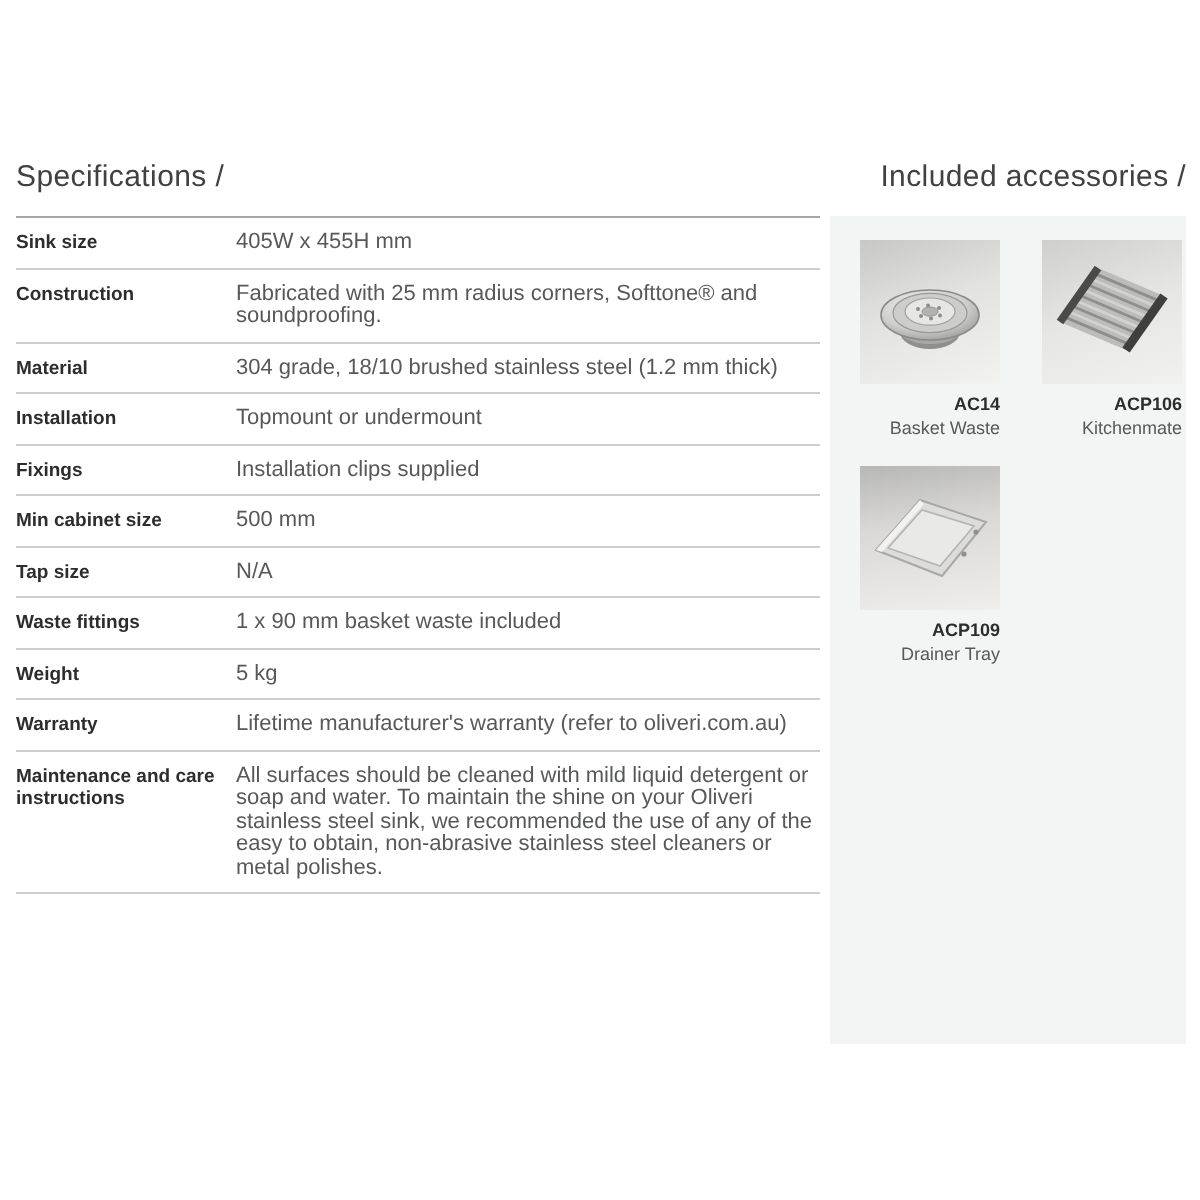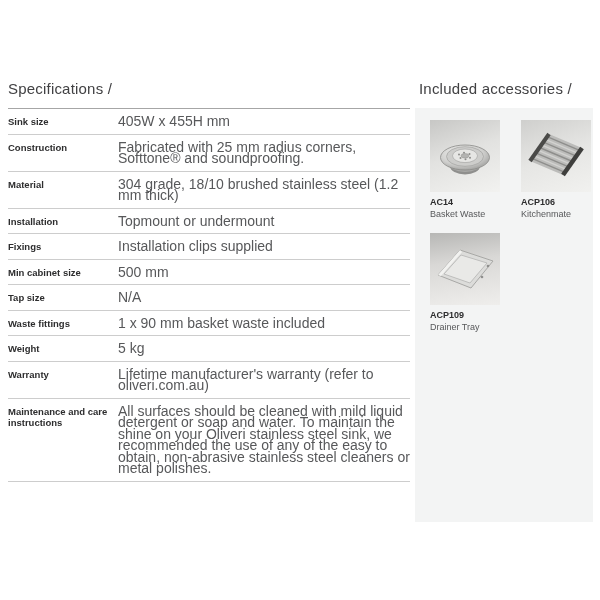--- a/index.html
+++ b/index.html
@@ -9,29 +9,29 @@
 
   .heading{font-size:15px;line-height:20px;font-weight:400;color:#414143;margin:0;letter-spacing:.2px;}
 
   
   .specs{position:absolute;left:8px;top:79px;width:402px;}
   .spec-table{width:100%;border-collapse:collapse;margin-top:9px;border-top:1px solid #a6a6a6;}
   .spec-table tr{border-bottom:1px solid #cdcdcd;margin-top:40px;}
   .spec-table th{width:110px;box-sizing:border-box;text-align:left;vertical-align:top;
     font-size:9.5px;line-height:11.5px;font-weight:700;color:#2d2d2e;
     padding:7px 10px 6px 0;}
-  .spec-table td{font-size:14px;line-height:11.5px;color:#57585a;vertical-align:top;
+  .spec-table td{font-size:11px;line-height:11.5px;color:#57585a;vertical-align:top;
     padding:7px 0 6px 0;white-space:pre-line;}
 
   
   .accessories{position:absolute;left:415px;top:79px;width:178px;}
-  .accessories .heading{margin-left:4px;}
+  .accessories .heading{margin-left:4px;text-align:right;}
   .panel{margin-top:9px;background:#f3f4f4;height:414px;box-sizing:border-box;
     padding:12px 0 0 15px;}
-  .cards{display:grid;grid-template-columns:70px 70px;column-gap:21px;row-gap:13px;}
+  .cards{display:grid;grid-template-columns:70px 70px;column-gap:21px;row-gap:13px;text-align:right;}
   .card{margin:0;cursor:pointer;}
   .thumb{width:70px;height:72px;overflow:hidden;}
   .thumb svg{display:block;width:100%;height:100%;}
   .thumb--basket-waste{background:linear-gradient(160deg,#c7c7c5 0%,#e2e2e0 45%,#f2f2f0 100%);}
   .thumb--kitchenmate{background:linear-gradient(160deg,#cfcfcd 0%,#e6e6e4 50%,#f1f1ef 100%);}
   .thumb--drainer-tray{background:linear-gradient(172deg,#b7b7b5 0%,#d9d8d6 40%,#efeeec 100%);}
   .code{font-size:9px;line-height:11px;font-weight:700;color:#2d2d2e;margin-top:5px;}
   .name{font-size:9px;line-height:11px;color:#57585a;margin-top:1px;}
 
   .icon-lib{position:absolute;width:0;height:0;overflow:hidden;}

